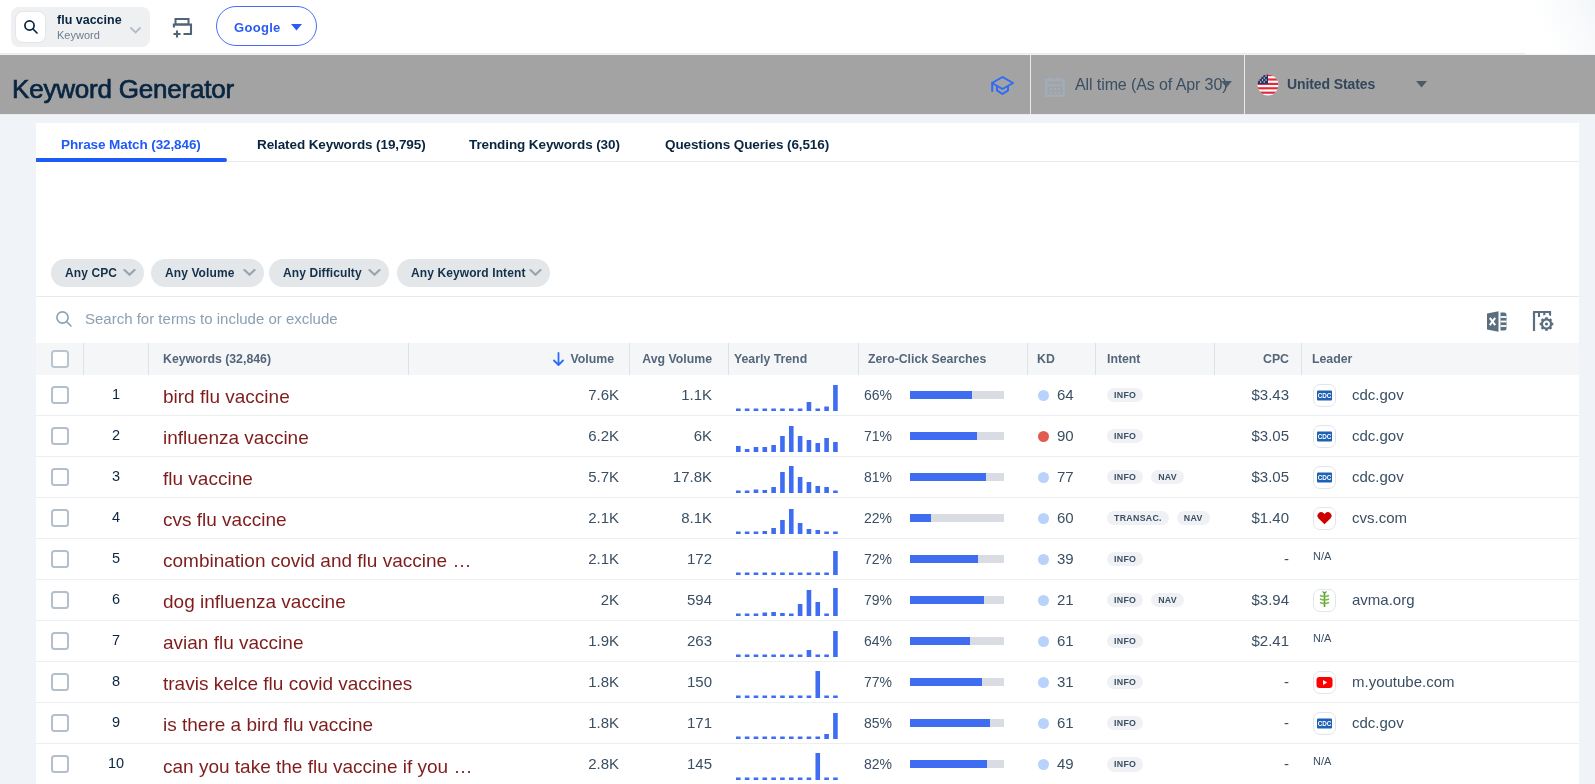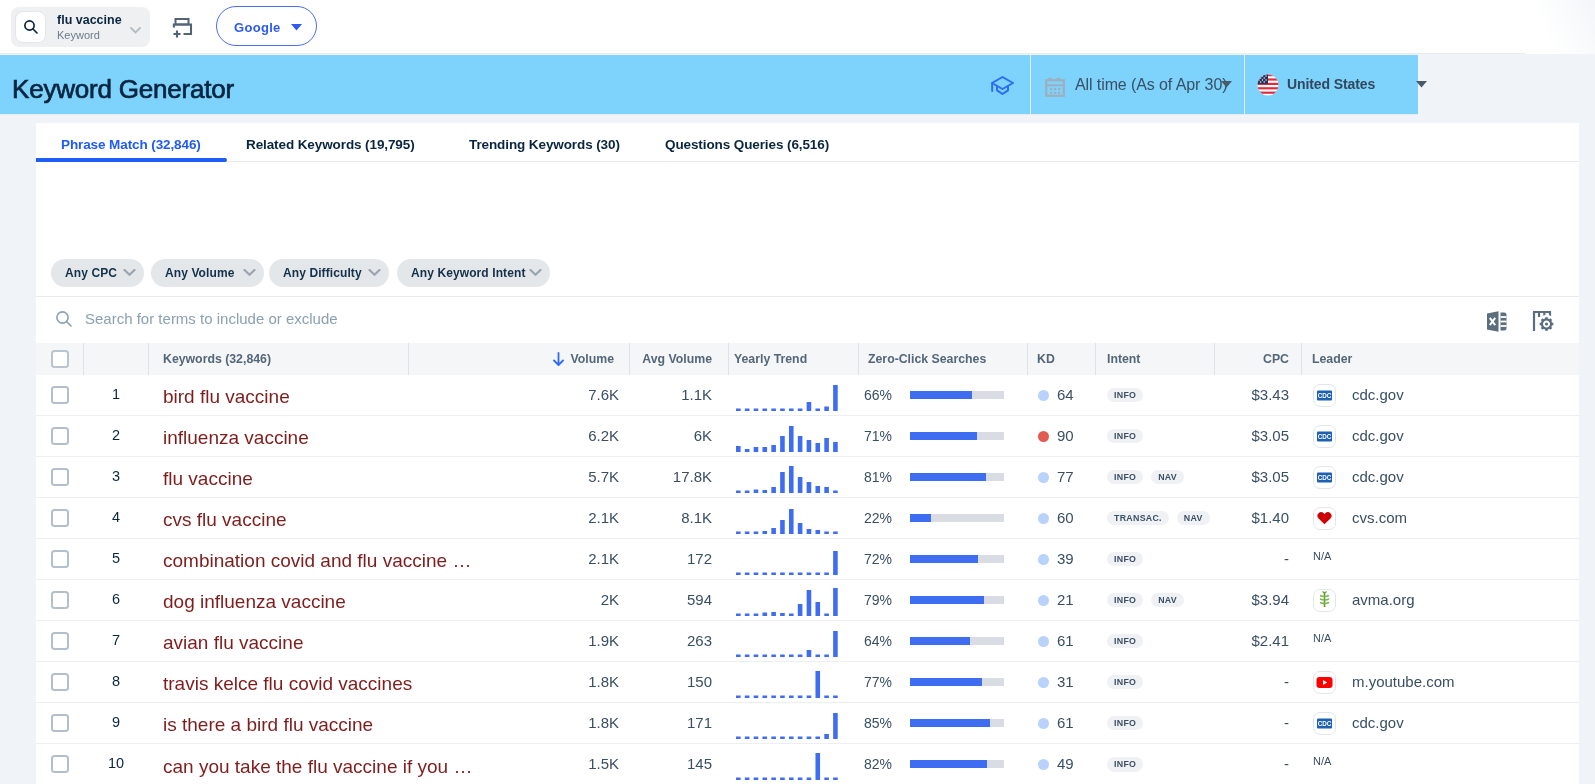--- a/index.html
+++ b/index.html
@@ -5,21 +5,21 @@
 html,body{width:1595px;height:784px;overflow:hidden;background:#f0f3f7;}
 
 #topbar{position:absolute;left:0;top:0;width:1595px;height:54px;background:#fff;border-bottom:1px solid #e8ebee;}
 #spill{position:absolute;left:11px;top:7px;width:139px;height:40px;background:#eff0f2;border-radius:8px;}
 #sq{position:absolute;left:4px;top:4px;width:31px;height:32px;background:#fff;border:1px solid #e4e7ea;border-radius:8px;}
 #spill .kw{position:absolute;left:46px;top:6px;font-size:12.5px;font-weight:700;color:#092540;}
 #spill .sub{position:absolute;left:46px;top:22px;font-size:11px;color:#6b7c8c;}
 #gbtn{position:absolute;left:216px;top:6px;width:101px;height:40px;border:1.5px solid #4b6cf5;border-radius:20px;background:#fff;}
 #gbtn span{position:absolute;left:17px;top:12.5px;font-size:13px;font-weight:700;color:#2b5bf4;letter-spacing:.3px;}
 
-#hband{position:absolute;left:0;top:55px;width:1418px;height:60px;background:#7dd3fc;border-bottom:1px solid #e8ebee;}
+#hband{position:absolute;left:0;top:55px;width:1595px;height:60px;background:#a3a3a3;border-bottom:1px solid #e8ebee;}
 #h1t{position:absolute;left:12px;top:18.5px;font-size:26px;font-weight:400;-webkit-text-stroke:0.7px #092540;color:#092540;letter-spacing:-.2px;}
 .vdiv{position:absolute;top:0;width:1px;height:59px;background:#e8ebee;}
 #alltraffic{position:absolute;left:1443px;top:0;width:152px;height:59px;background:#fafbfc;}
 .hctl{position:absolute;font-size:16px;color:#3a4f63;letter-spacing:-.1px;}
 
 #card{position:absolute;left:36px;top:123px;width:1543px;height:661px;background:#fff;border-radius:6px 6px 0 0;}
 
 .tab{position:absolute;top:14px;font-size:13.5px;font-weight:700;color:#092540;letter-spacing:-.1px;}
 #tabu{position:absolute;left:0;top:35px;width:191px;height:4px;background:#1f5bf6;border-radius:0 2px 2px 0;}
 #tabrow{position:absolute;left:0;top:0;width:1543px;height:39px;border-bottom:1px solid #e8ebee;background:#fff;}
@@ -143,21 +143,21 @@
     </g>
   </svg>
   <span class="hctl" style="position:absolute;left:1287px;top:21px;font-weight:700;color:#33475c;font-size:14px">United States</span>
   <svg width="11" height="7" style="position:absolute;left:1416px;top:26px" viewBox="0 0 11 7">
       <path d="M0 0h11L5.5 6.5z" fill="#4a5a68"></path>
     </svg>
 </div>
 <div id="card">
   <div id="tabrow">
     <span class="tab" style="left:25px;color:#1f5bf6">Phrase Match (32,846)</span>
-    <span class="tab" style="left:210px">Related Keywords (19,795)</span>
+    <span class="tab" style="left:221px">Related Keywords (19,795)</span>
     <span class="tab" style="left:433px">Trending Keywords (30)</span>
     <span class="tab" style="left:629px">Questions Queries (6,516)</span>
     <div id="tabu"></div>
   </div>
   <div id="chiprow">
     <div class="chip" style="left:15px;width:93px">Any CPC<span class="cc"><svg width="13" height="8" viewBox="0 0 13 8">
             <path d="M1.5 1l5 4.8 5-4.8" fill="none" stroke="#9aa4ae" stroke-width="2.2" stroke-linecap="round" stroke-linejoin="round"></path>
           </svg></span></div>
     <div class="chip" style="left:115px;width:113px">Any Volume<span class="cc"><svg width="13" height="8" viewBox="0 0 13 8">
             <path d="M1.5 1l5 4.8 5-4.8" fill="none" stroke="#9aa4ae" stroke-width="2.2" stroke-linecap="round" stroke-linejoin="round"></path>
@@ -527,21 +527,21 @@
   <div class="fav"><svg width="21" height="21" viewBox="0 0 21 21">
             <rect x="3" y="5.5" width="15" height="10" rx="1" fill="#1e60b4"></rect>
             <text x="10.5" y="13" font-size="6.3" font-weight="bold" fill="#fff" text-anchor="middle" font-family="Liberation Sans">CDC</text>
           </svg></div>
         <span class="dom">cdc.gov</span>
 </div>
 <div class="row" style="top:621.0px">
   <div class="cb" style="top:11px"></div>
   <span class="num">10</span>
   <span class="kwl">can you take the flu vaccine if you …</span>
-  <span class="vol">1.5K</span>
+  <span class="vol">2.8K</span>
   <span class="avg">145</span>
   <svg class="trend" width="106" height="30" viewBox="0 0 106 30">
           <rect x="0.00" y="27.5" width="4.6" height="2.5" fill="#3e6df2"></rect>
           <rect x="8.83" y="27.5" width="4.6" height="2.5" fill="#3e6df2"></rect>
           <rect x="17.66" y="27.5" width="4.6" height="2.5" fill="#3e6df2"></rect>
           <rect x="26.49" y="27.5" width="4.6" height="2.5" fill="#3e6df2"></rect>
           <rect x="35.32" y="27.5" width="4.6" height="2.5" fill="#3e6df2"></rect>
           <rect x="44.15" y="27.5" width="4.6" height="2.5" fill="#3e6df2"></rect>
           <rect x="52.98" y="27.5" width="4.6" height="2.5" fill="#3e6df2"></rect>
           <rect x="61.81" y="27.5" width="4.6" height="2.5" fill="#3e6df2"></rect>

